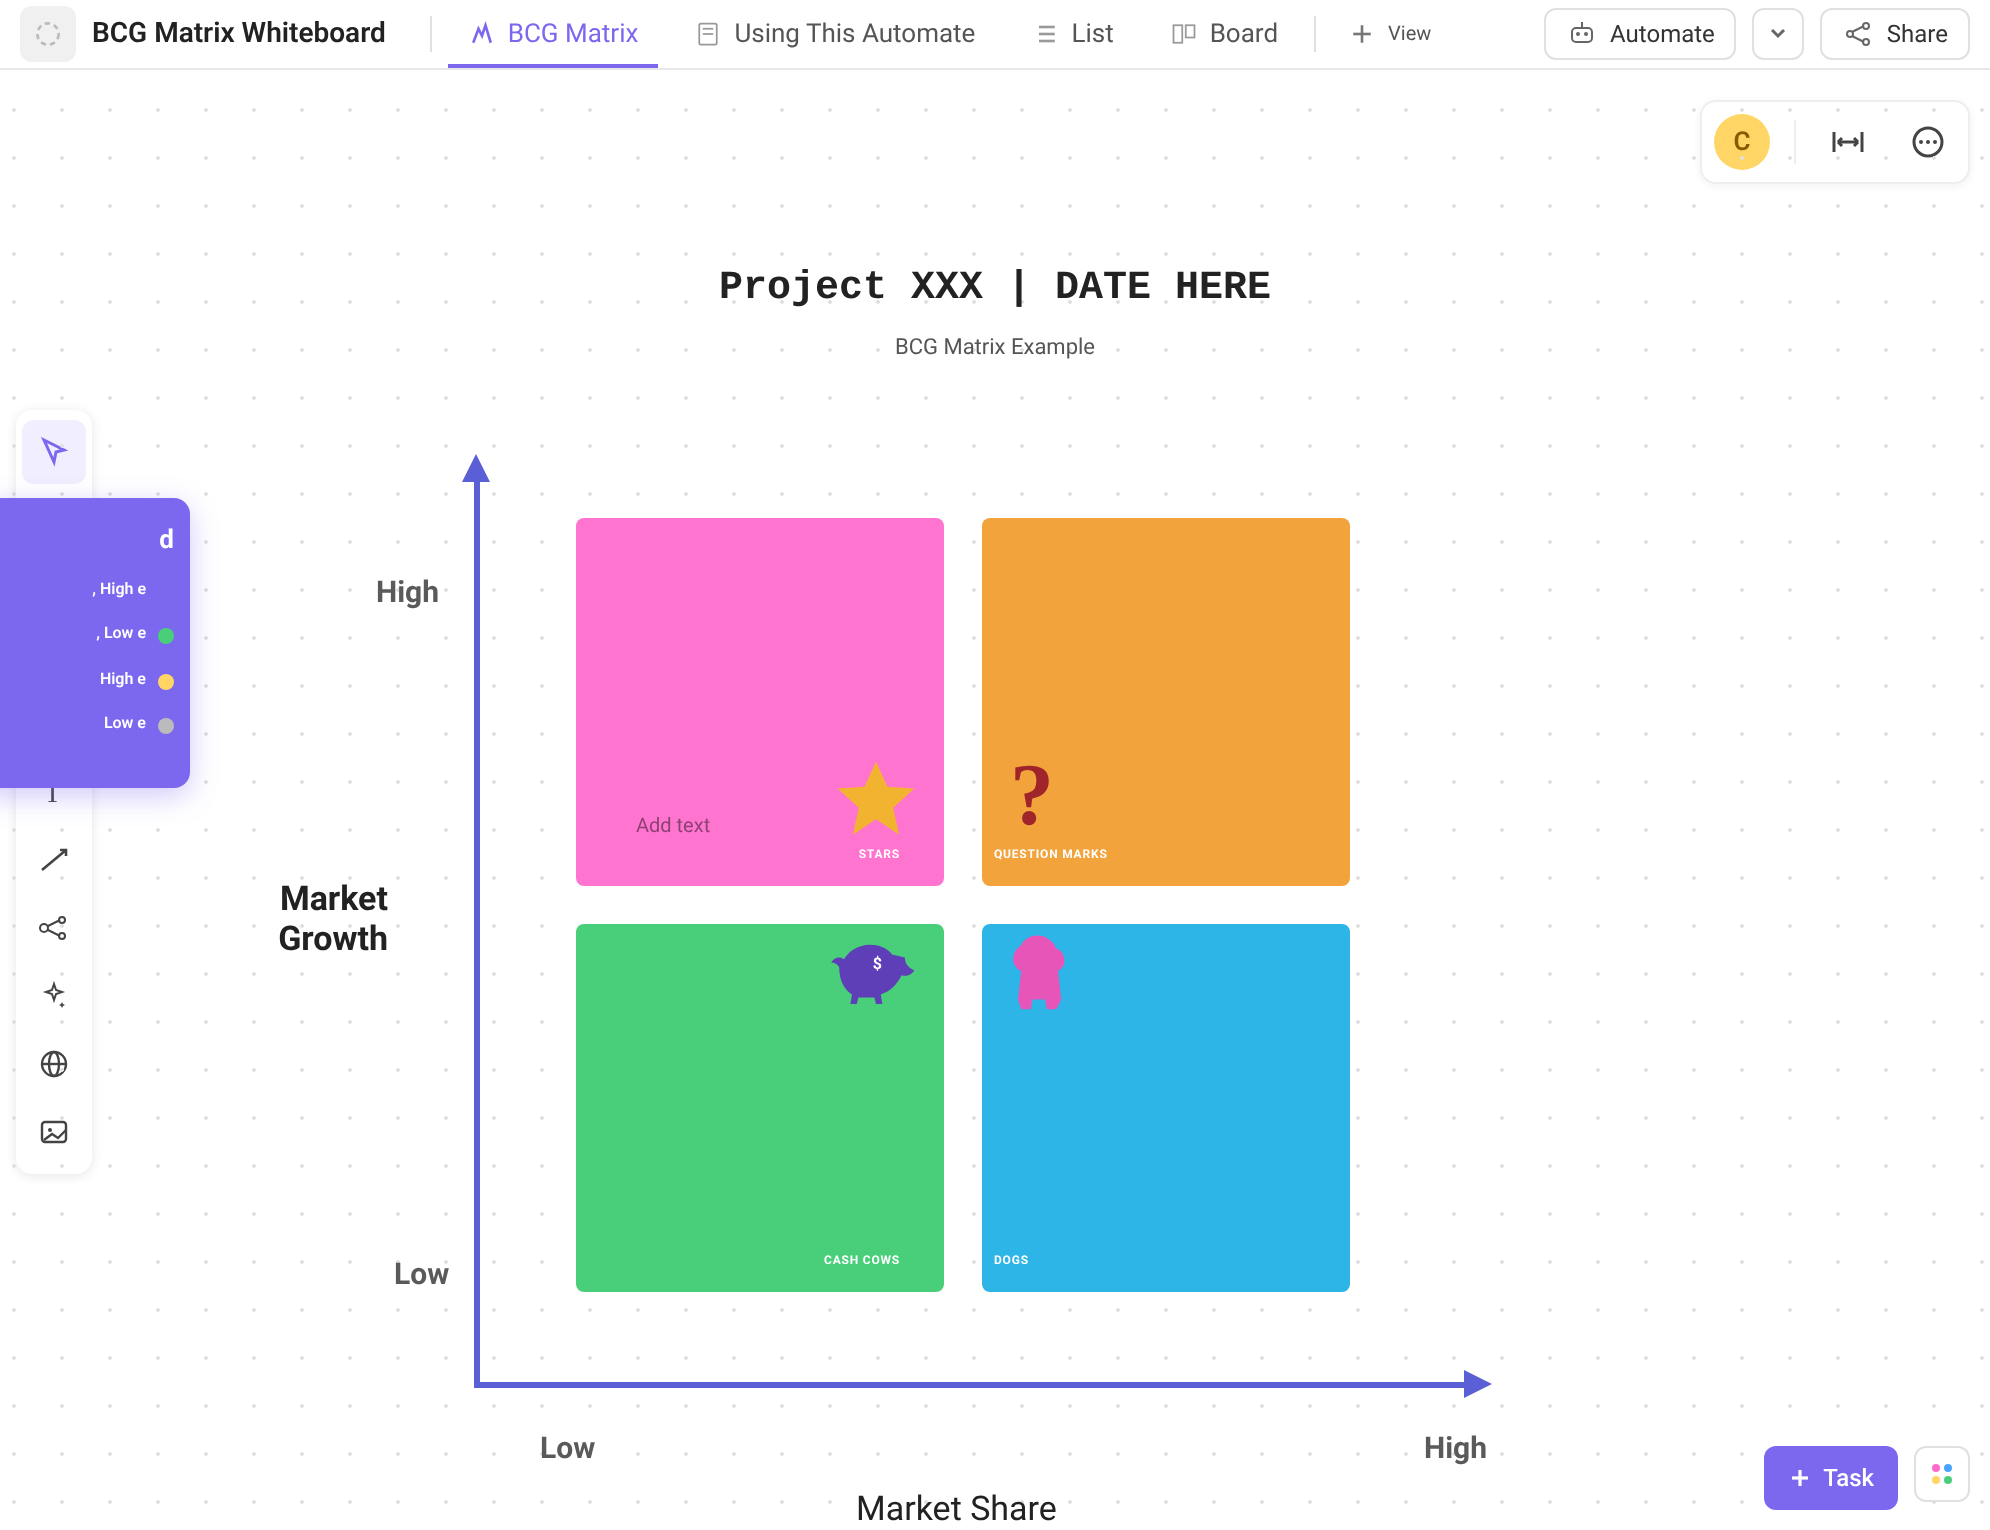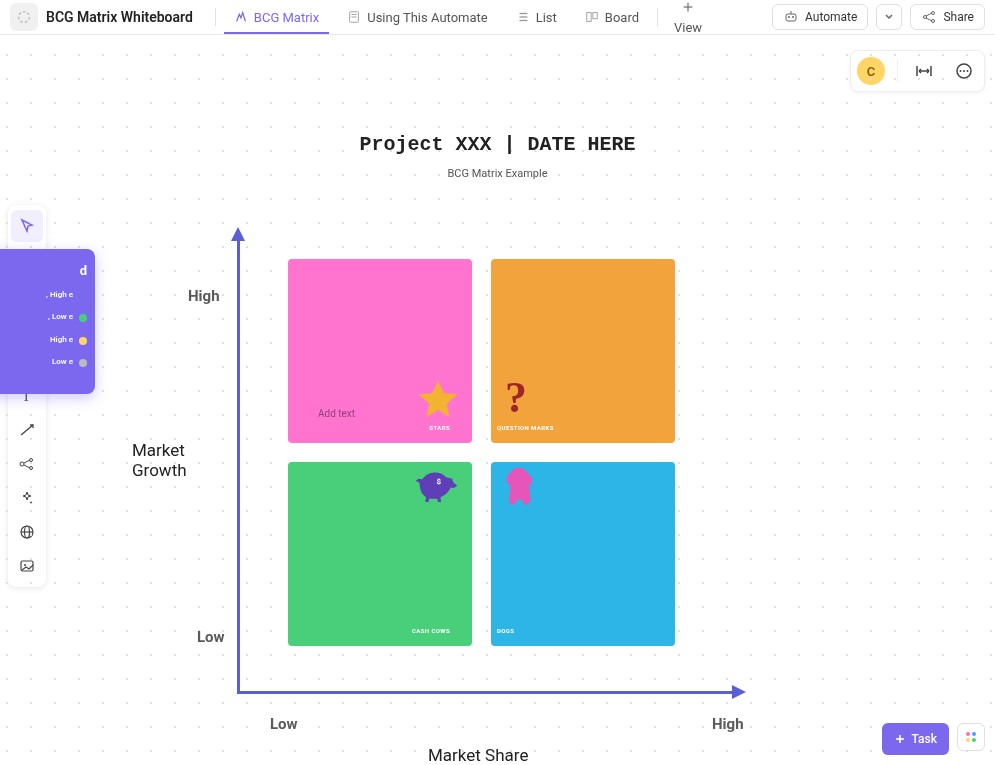--- a/index.html
+++ b/index.html
@@ -11,21 +11,21 @@
 .topbar { height: 35px; display: flex; align-items: center; border-bottom: 1px solid #e8e8e8; padding: 0 10px; }
 .doc-icon { width: 28px; height: 28px; border-radius: 6px; background: #f0f0f0; display: flex; align-items: center; justify-content: center; margin-right: 8px; }
 .doc-icon svg { width: 16px; height: 16px; }
 .doc-title { font-size: 14px; font-weight: 600; color: #222; margin-right: 18px; }
 .tabs { display: flex; height: 100%; }
 .tab { display: flex; align-items: center; gap: 6px; padding: 0 14px; font-size: 13px; color: #555; cursor: pointer; position: relative; }
 .tab.active { color: #7b68ee; }
 .tab.active::after { content: ""; position: absolute; bottom: 0; left: 4px; right: 4px; height: 2px; background: #7b68ee; }
 .tab-icon { width: 14px; height: 14px; }
 .divider { width: 1px; height: 18px; background: #e0e0e0; margin: 0 4px; }
-.view-add { display: flex; align-items: center; gap: 6px; padding: 0 12px; font-size: 13px; color: #555; cursor: pointer; flex-direction: column; }
+.view-add { display: flex; align-items: center; gap: 6px; padding: 0 12px; font-size: 10px; color: #555; cursor: pointer; }
 .spacer { flex: 1; }
 .right-controls { display: flex; align-items: center; gap: 8px; }
 .btn { display: flex; align-items: center; gap: 6px; height: 26px; padding: 0 10px; border: 1px solid #e0e0e0; border-radius: 6px; background: #fff; font-size: 12px; color: #333; cursor: pointer; }
 .chev-btn { width: 26px; justify-content: center; padding: 0; }
 
 
 .float-user { position: absolute; top: 50px; right: 10px; background: #fff; border: 1px solid #eee; border-radius: 8px; box-shadow: 0 1px 4px rgba(0,0,0,0.06); display: flex; align-items: center; padding: 6px; gap: 12px; }
 .avatar { width: 28px; height: 28px; border-radius: 50%; background: #ffd666; color: #8a5a00; display: flex; align-items: center; justify-content: center; font-weight: 600; font-size: 13px; }
 .float-sep { width: 1px; height: 22px; background: #eee; }
 .flo-btn { width: 28px; height: 28px; display: flex; align-items: center; justify-content: center; border-radius: 6px; cursor: pointer; }
@@ -44,21 +44,21 @@
 .subtitle { position: absolute; left: 50%; transform: translateX(-50%); top: 132px; font-size: 11px; color: #555; }
 
 
 .legend { position: absolute; left: -15px; top: 214px; width: 110px; background: #7b68ee; border-radius: 8px; padding: 14px 8px 14px 8px; color: #fff; box-shadow: 0 4px 14px rgba(123,104,238,0.35); }
 .legend-title { font-size: 13px; font-weight: 700; text-align: right; margin-bottom: 12px; }
 .legend-item { display: flex; align-items: flex-start; gap: 6px; margin-bottom: 12px; font-size: 8px; line-height: 1.3; text-align: right; }
 .legend-dot { width: 8px; height: 8px; border-radius: 50%; flex-shrink: 0; margin-top: 2px; margin-left: auto; }
 .legend-txt { text-align: right; width: 100%; font-weight:600; }
 
 
-.y-axis-label { position: absolute; left: 132px; top: 405px; font-size: 17px; font-weight: 400; color: #222; width: 62px; text-align: left; line-height: 1.2; }
+.y-axis-label { position: absolute; left: 132px; top: 405px; font-size: 17px; font-weight: 700; color: #222; width: 62px; text-align: right; line-height: 1.2; }
 .y-high { position: absolute; left: 188px; top: 252px; font-size: 15px; font-weight: 700; color: #5a5a5a; }
 .y-low  { position: absolute; left: 197px; top: 593px; font-size: 15px; font-weight: 700; color: #5a5a5a; }
 .x-low  { position: absolute; left: 270px; top: 680px; font-size: 15px; font-weight: 700; color: #5a5a5a; }
 .x-high { position: absolute; left: 712px; top: 680px; font-size: 15px; font-weight: 700; color: #5a5a5a; }
 .x-axis-label { position: absolute; left: 428px; top: 710px; font-size: 17px; font-weight: 400; color: #222; }
 
 .y-line { position: absolute; left: 237px; top: 198px; width: 3px; height: 460px; background: #5b5fd6; }
 .y-arrow { position: absolute; left: 231px; top: 192px; width: 0; height: 0; border-left: 7px solid transparent; border-right: 7px solid transparent; border-bottom: 14px solid #5b5fd6; }
 .x-line { position: absolute; left: 237px; top: 656px; width: 500px; height: 3px; background: #5b5fd6; }
 .x-arrow { position: absolute; left: 732px; top: 650px; width: 0; height: 0; border-top: 7px solid transparent; border-bottom: 7px solid transparent; border-left: 14px solid #5b5fd6; }

